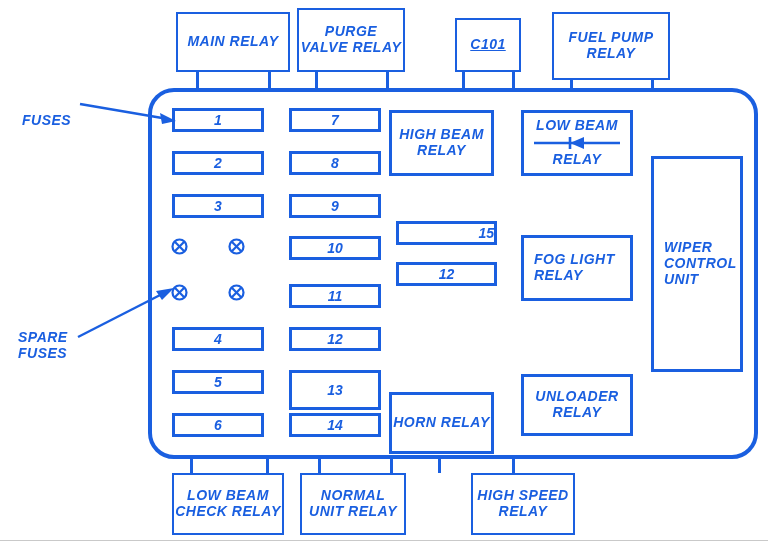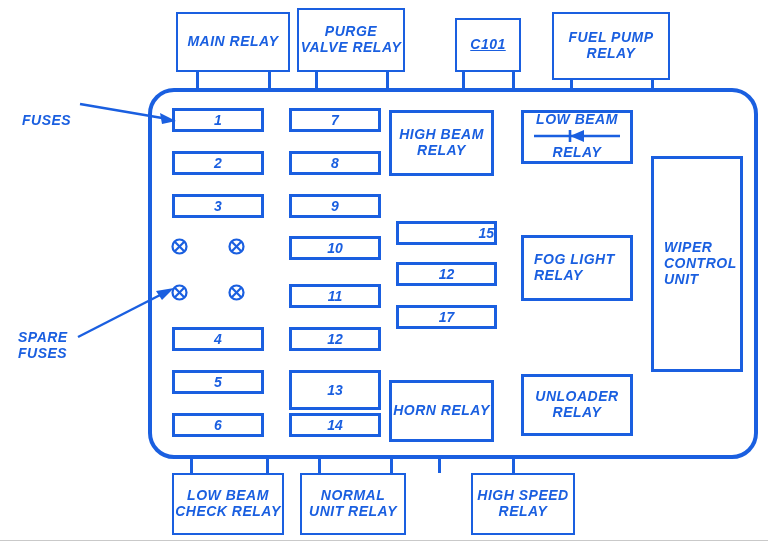--- a/index.html
+++ b/index.html
@@ -268,48 +268,45 @@
   <div class="fuse" style="left:289px; top:413px; width:92px; height:24px;">
     <span>14</span>
   </div>
 
   <div class="fuse" style="left:396px; top:221px; width:101px; height:24px;justify-content:flex-end;">
     <span>15</span>
   </div>
   <div class="fuse" style="left:396px; top:262px; width:101px; height:24px;">
     <span>12</span>
   </div>
-  <div class="fuse" style="left:396px; top:305px; width:101px; height:24px;">
-    <span>17</span>
-  </div>
 
   <div class="box relay-int" style="left:389px; top:110px; width:105px; height:66px;">
     <span>HIGH
 BEAM
 RELAY</span>
   </div>
 
-  <div class="box relay-int" style="left:521px; top:110px; width:112px; height:54px;align-items:flex-end;">
+  <div class="box relay-int" style="left:521px; top:110px; width:112px; height:66px;">
     <div class="diode-wrap">
       <span>LOW BEAM</span>
       <svg class="diode" width="86" height="14" viewBox="0 0 86 14">
         <line x1="0" y1="7" x2="86" y2="7" stroke="#1a5fe0" stroke-width="2.4"></line>
         <polygon points="50,1 50,13 36,7" fill="#1a5fe0"></polygon>
         <line x1="36" y1="1" x2="36" y2="13" stroke="#1a5fe0" stroke-width="2.6"></line>
       </svg>
       <span>RELAY</span>
     </div>
   </div>
 
   <div class="box relay-int left-align" style="left:521px; top:235px; width:112px; height:66px;">
     <span>FOG LIGHT
 RELAY</span>
   </div>
 
-  <div class="box relay-int" style="left:389px; top:380px; width:105px; height:62px;">
+  <div class="box relay-int" style="left:389px; top:392px; width:105px; height:62px;">
     <span>HORN
 RELAY</span>
   </div>
 
   <div class="box relay-int" style="left:521px; top:374px; width:112px; height:62px;">
     <span>UNLOADER
 RELAY</span>
   </div>
 
   <div class="box relay-int" style="left:651px; top:156px; width:92px; height:216px; justify-content:flex-start; text-align:left; padding-left:10px;">

